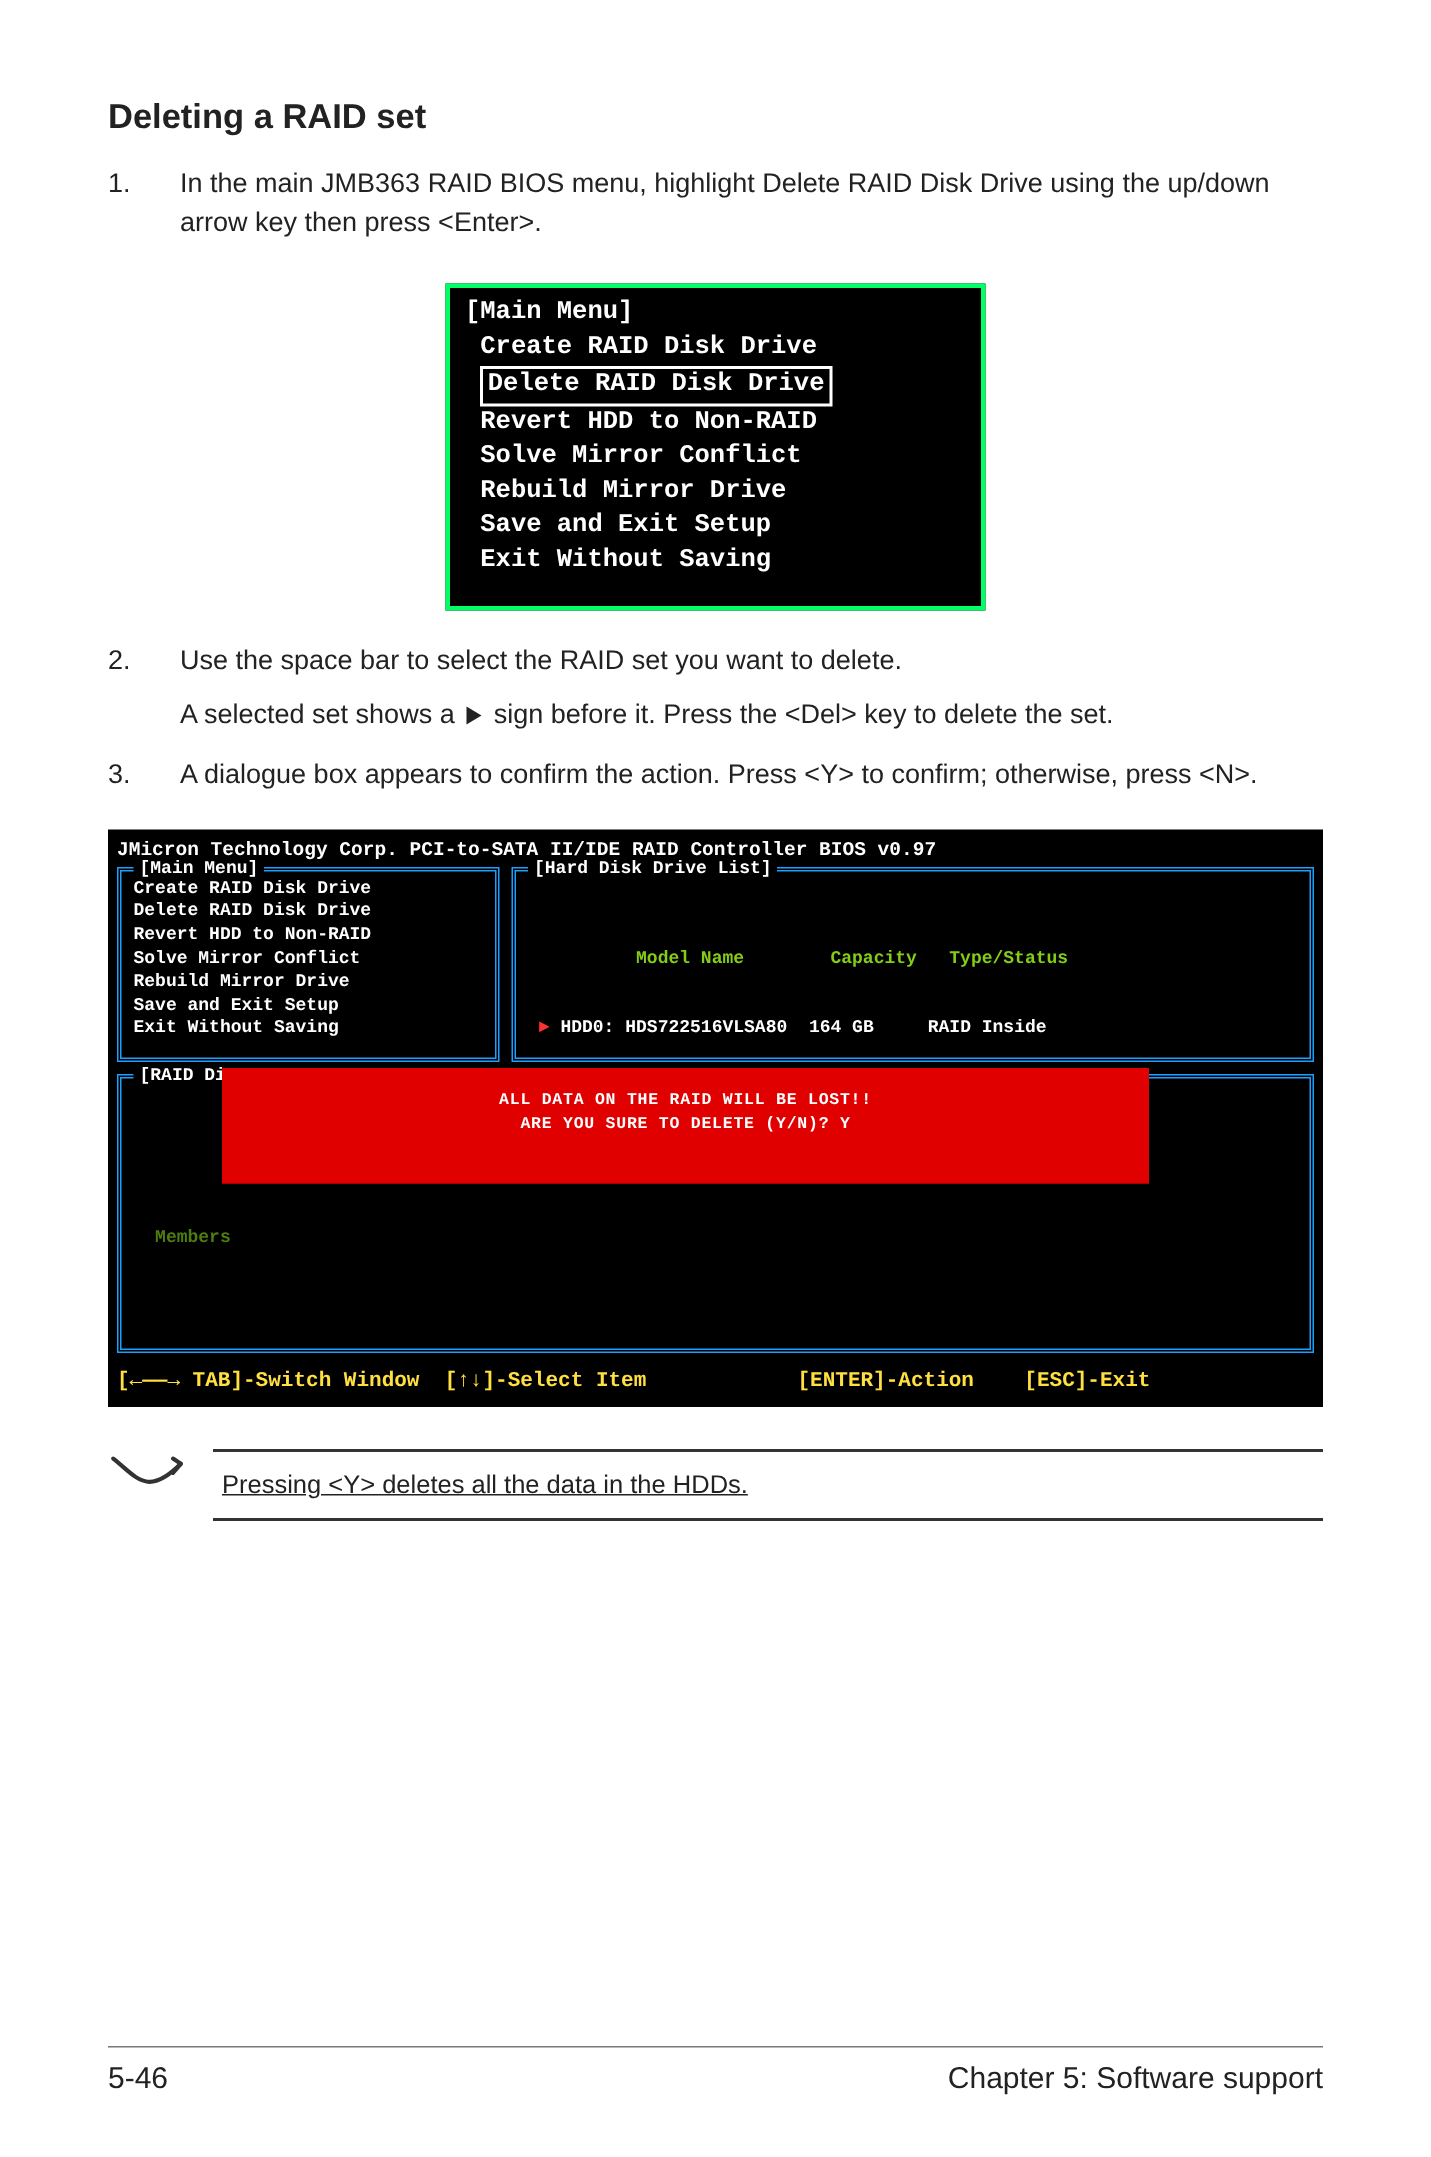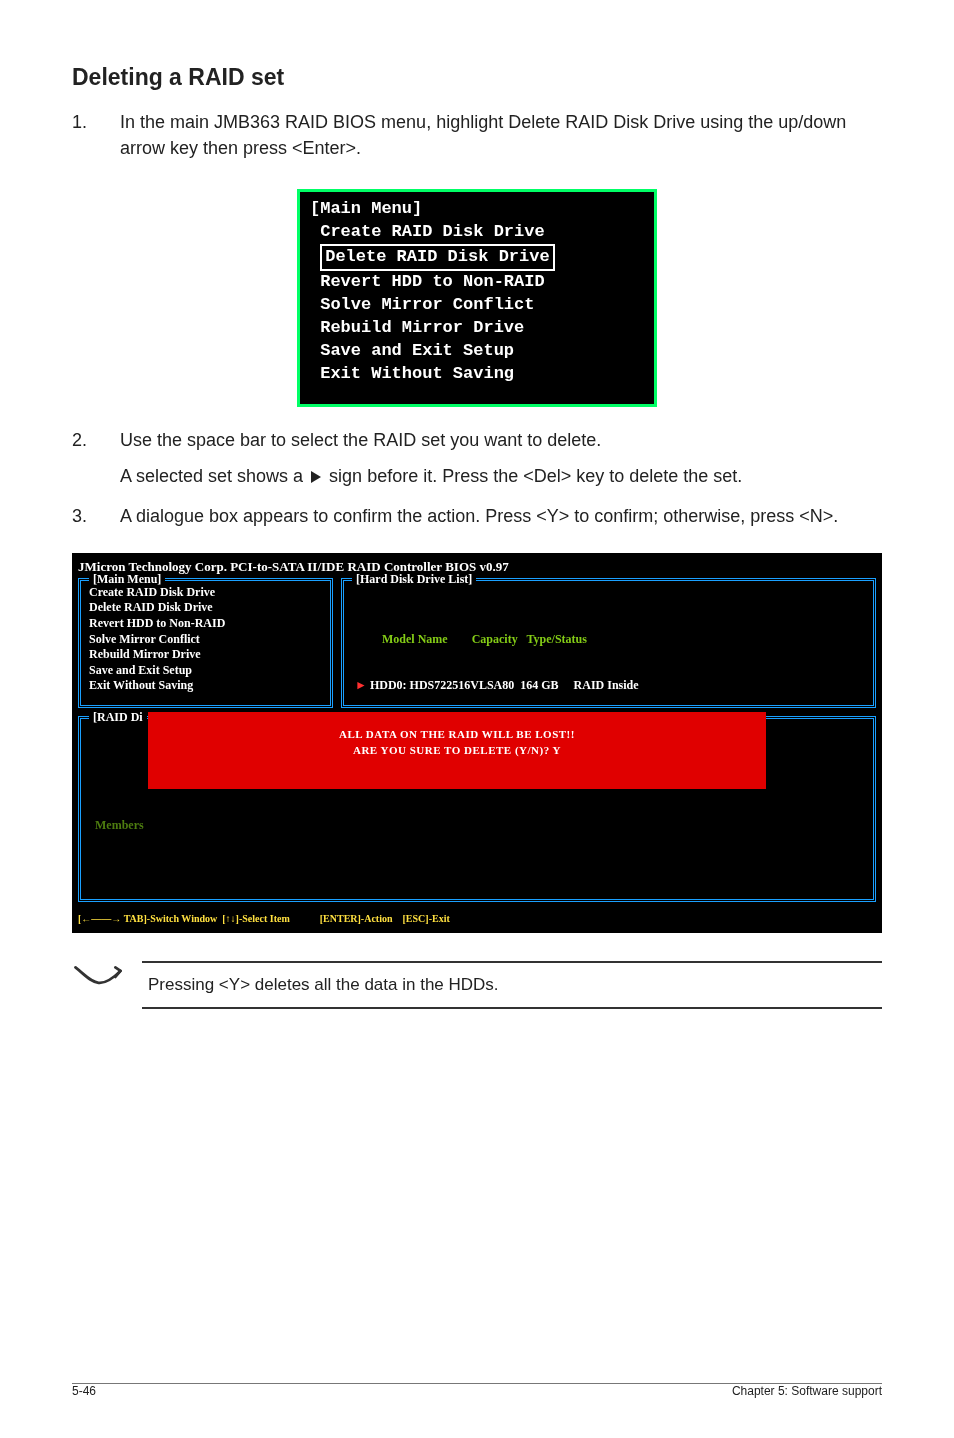--- a/index.html
+++ b/index.html
@@ -14,48 +14,48 @@
   .tri { display: inline-block; width: 0; height: 0; border-top: 6px solid transparent; border-bottom: 6px solid transparent; border-left: 10px solid #222; vertical-align: -1px; margin: 0 3px; }
 
   
   .bios1-wrap { display: flex; justify-content: center; margin: 14px 0 20px 0; }
   .bios1 { background: #000; border: 3px solid #00ff66; padding: 6px 10px 18px 10px; font-family: "Courier New", monospace; font-size: 17px; font-weight: bold; color: #fff; line-height: 1.35; width: 360px; position: relative; }
   .bios1 .title { color: #fff; }
   .bios1 .item { white-space: pre; }
   .bios1 .boxed { border: 2px solid #fff; padding: 0 3px; display: inline-block; }
 
   
-  .bios2 { background: #000; font-family: Liberation Serif, serif; font-size: 12.5px; font-weight: bold; color: #fff; line-height: 1.3; padding: 6px 6px 8px 6px; margin: 10px 0 22px 0; }
+  .bios2 { background: #000; font-family: Liberation Mono, monospace; font-size: 12.5px; font-weight: bold; color: #fff; line-height: 1.3; padding: 6px 6px 8px 6px; margin: 10px 0 22px 0; }
   .bios2 .head { color: #fff; margin-bottom: 2px; white-space: pre; font-size: 13px; }
   .panel-row { display: flex; gap: 8px; }
   .panel { border: 3px double #1aa0ff; padding: 4px 8px 6px 8px; position: relative; }
   .panel-title { position: absolute; top: -9px; left: 8px; background: #000; padding: 0 4px; color: #fff; font-size: 12px; }
   .main-panel { width: 255px; height: 130px; }
   .main-panel .menuitem { white-space: pre; font-size: 12px; }
   .list-panel { flex: 1; height: 130px; font-size: 12px; white-space: pre; }
   .cyan { color: #22e0ff; }
   .yellow { color: #84cc16; }
   .rtri { color: #ff3030; }
 
   .raid-panel { border: 3px double #1aa0ff; padding: 6px 8px 34px 8px; position: relative; margin-top: 8px; white-space: pre; font-size: 12px; }
   .raid-panel .panel-title { top: -9px; }
   .mlabel { color: #4d7c0f; }
 
   .overlay-wrap { position: relative; }
   .overlay { position: absolute; top: -4px; left: 70px; right: 110px; background: #e00000; border: 4px solid #e00000; color: #fff; text-align: center; padding: 10px 6px 26px 6px; font-size: 11px; font-weight: bold; line-height: 1.5; }
   .overlay .sp { letter-spacing: 0.5px; }
 
-  .keybar { color: #ffe040; white-space: pre; font-size: 10px; margin-top: 10px; }
+  .keybar { color: #ffe040; white-space: pre; font-size: 14px; margin-top: 10px; }
 
   
-  .note-row { display: flex; align-items: center; gap: 18px; margin-top: 6px; }
+  .note-row { display: flex; align-items: center; gap: 18px; margin-top: 6px; text-decoration: underline; }
   .note-icon svg { width: 52px; height: 40px; }
   .note-box { flex: 1; border-top: 2px solid #333; border-bottom: 2px solid #333; padding: 12px 6px; font-size: 17px; }
 
-  .footer { margin-top: auto; display: flex; justify-content: space-between; border-top: 1px solid #777; font-size: 12px; }
+  .footer { margin-top: auto; display: flex; justify-content: space-between; border-top: 1px solid #777; padding-top: 10px; font-size: 20px; }
   .filler { flex: 1; }
 </style>
 </head>
 <body>
 
 <div class="page">
   <h2>Deleting a RAID set</h2>
 
   <ol class="steps">
     <li>

